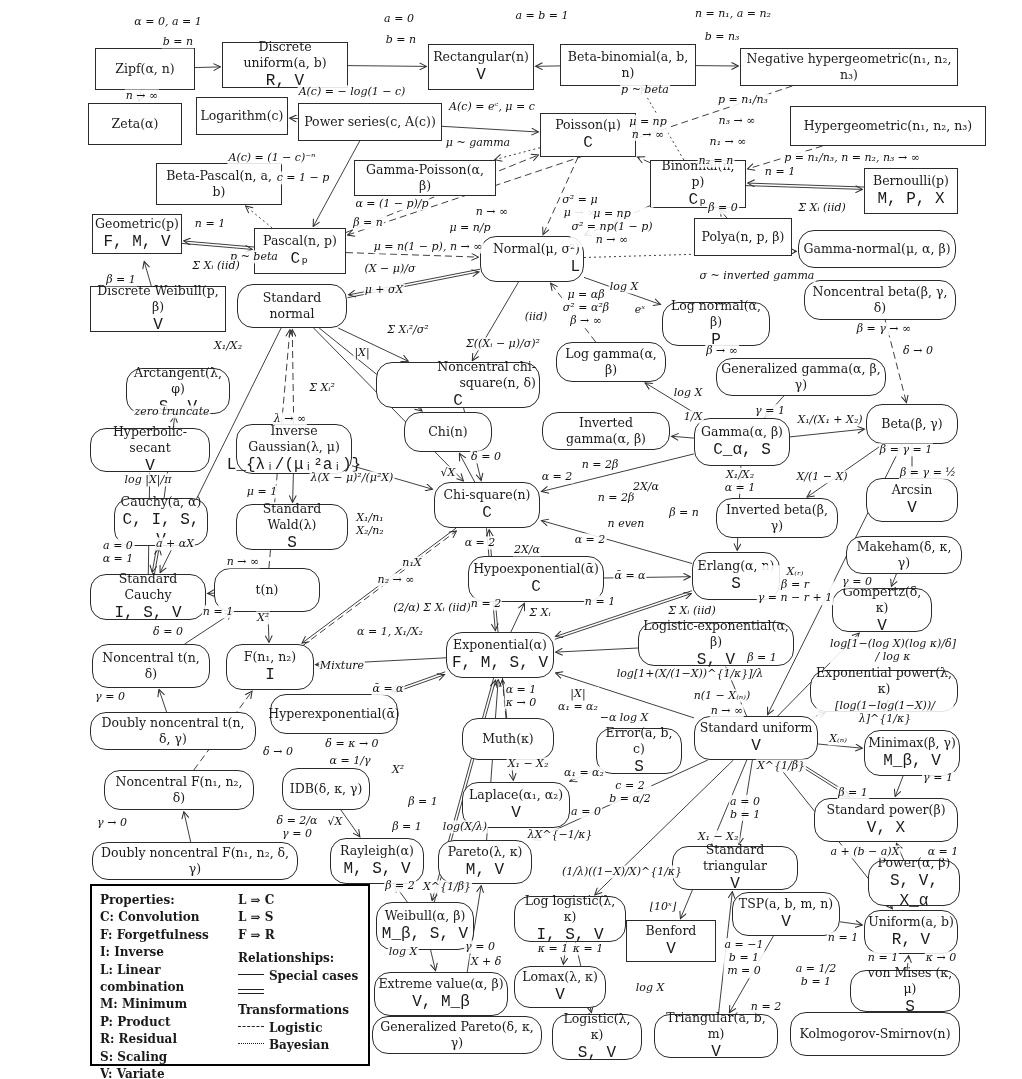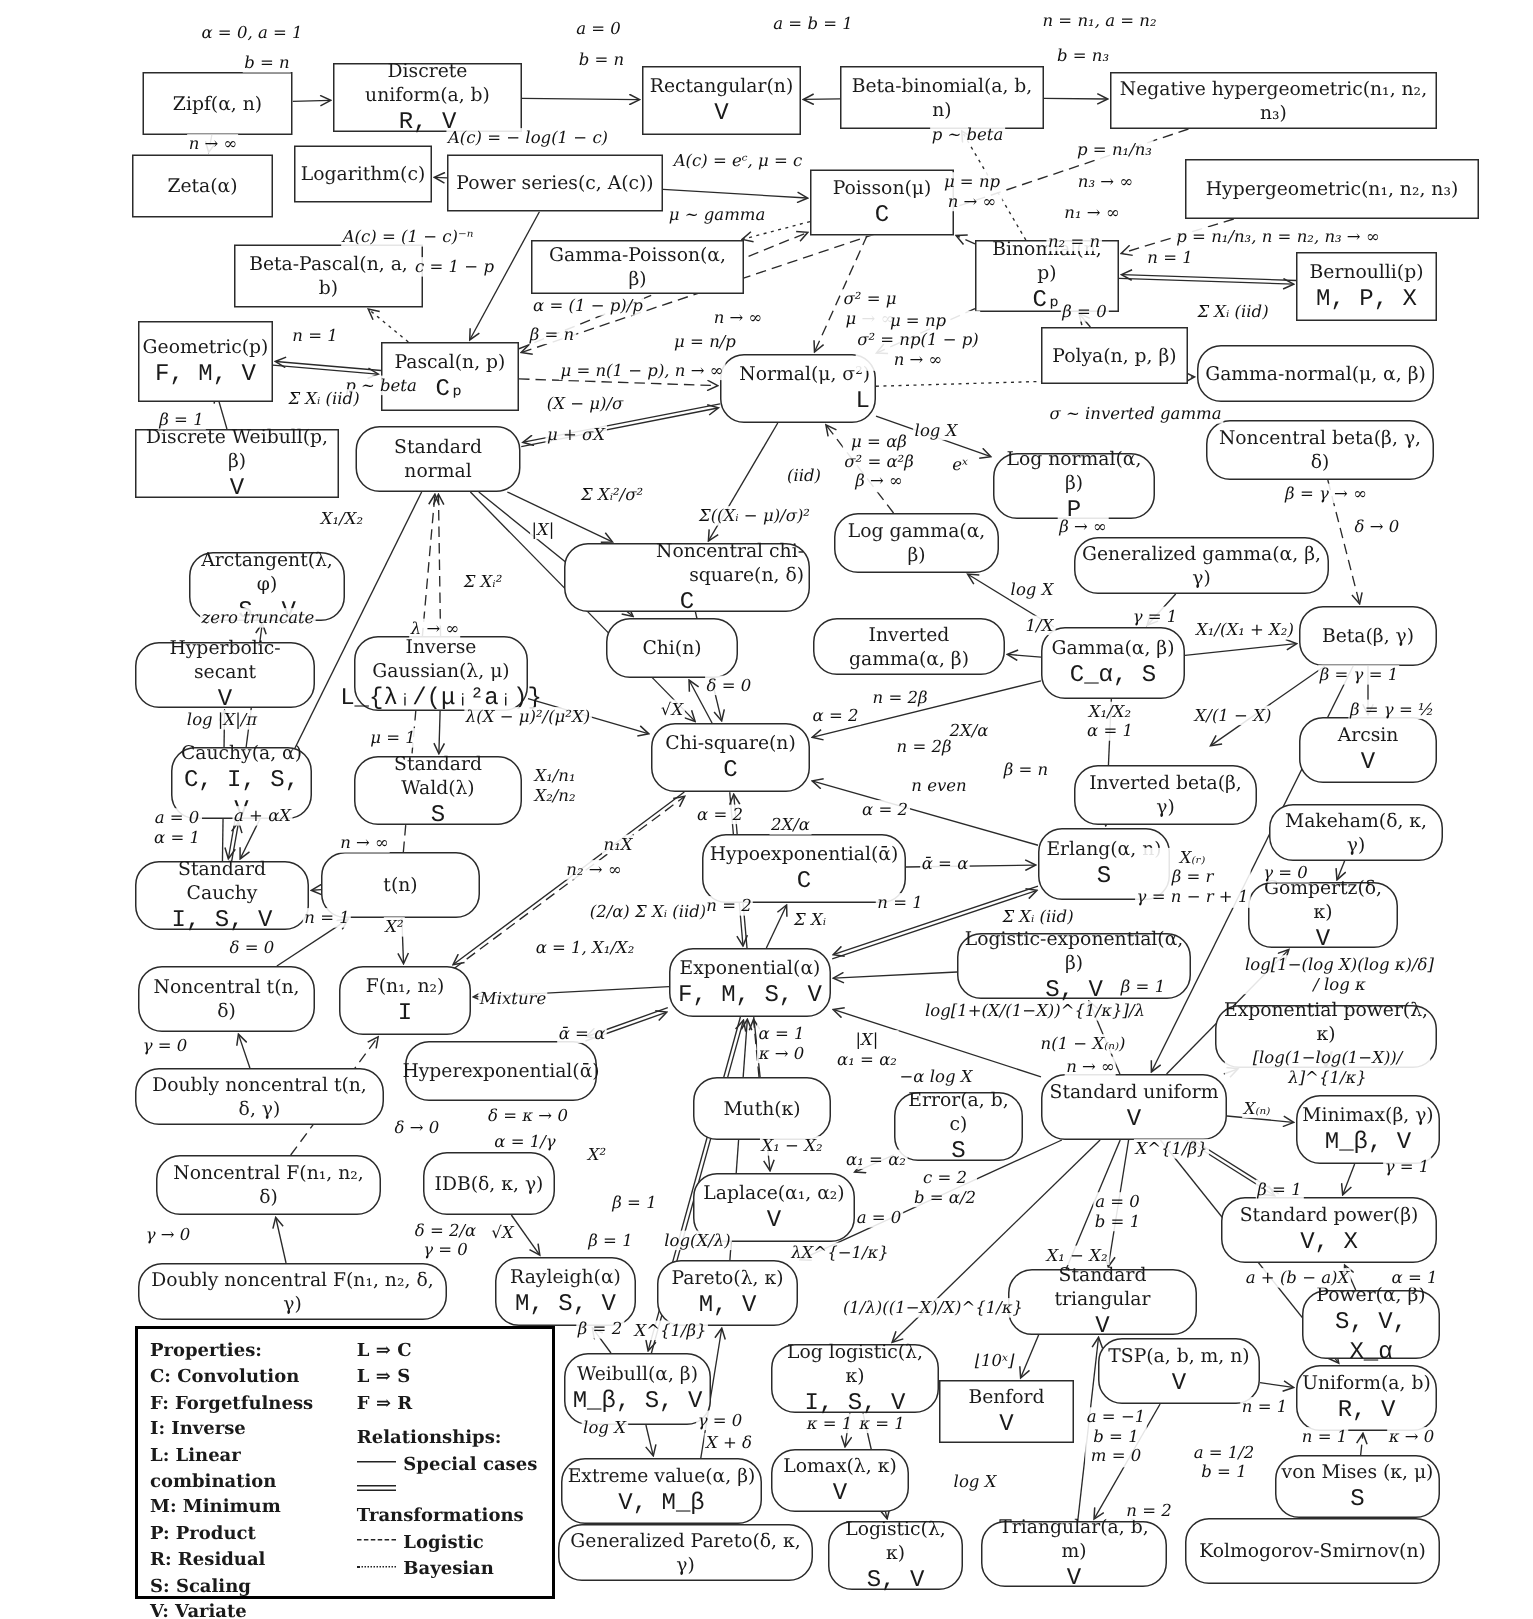--- a/index.html
+++ b/index.html
@@ -198,21 +198,21 @@
         <div>Gamma-Poisson(α, β)</div>
       </div>
       <div class="node rect" style="left: 650px; top: 160px; width: 96px; height: 48px;">
         <div>Binomial(n, p)</div>
         <div class="props">Cₚ</div>
       </div>
       <div class="node rect" style="left: 864px; top: 168px; width: 94px; height: 46px;">
         <div>Bernoulli(p)</div>
         <div class="props">M, P, X</div>
       </div>
-      <div class="node rect" style="left: 92px; top: 214px; width: 90px; height: 54px;">
+      <div class="node rect" style="left: 92px; top: 214px; width: 90px; height: 40px;">
         <div>Geometric(p)</div>
         <div class="props">F, M, V</div>
       </div>
       <div class="node rect" style="left: 254px; top: 228px; width: 92px; height: 46px;">
         <div>Pascal(n, p)</div>
         <div class="props">Cₚ</div>
       </div>
       <div class="node rect" style="left: 694px; top: 218px; width: 98px; height: 38px;">
         <div>Polya(n, p, β)</div>
       </div>
@@ -277,21 +277,21 @@
         <div class="props">C, I, S, V</div>
       </div>
       <div class="node round" style="left: 236px; top: 504px; width: 112px; height: 46px;">
         <div>Standard Wald(λ)</div>
         <div class="props">S</div>
       </div>
       <div class="node round" style="left: 434px; top: 482px; width: 106px; height: 46px;">
         <div>Chi-square(n)</div>
         <div class="props">C</div>
       </div>
-      <div class="node round" style="left: 716px; top: 510px; width: 122px; height: 40px;">
+      <div class="node round" style="left: 716px; top: 498px; width: 122px; height: 40px;">
         <div>Inverted beta(β, γ)</div>
       </div>
       <div class="node round" style="left: 866px; top: 478px; width: 92px; height: 44px;">
         <div>Arcsin</div>
         <div class="props">V</div>
       </div>
       <div class="node round" style="left: 846px; top: 536px; width: 116px; height: 38px;">
         <div>Makeham(δ, κ, γ)</div>
       </div>
       <div class="node round" style="left: 90px; top: 574px; width: 116px; height: 46px;">
@@ -407,21 +407,21 @@
         <div class="props">R, V</div>
       </div>
       <div class="node round" style="left: 374px; top: 972px; width: 134px; height: 44px;">
         <div>Extreme value(α, β)</div>
         <div class="props">V, M_β</div>
       </div>
       <div class="node round" style="left: 514px; top: 966px; width: 92px; height: 42px;">
         <div>Lomax(λ, κ)</div>
         <div class="props">V</div>
       </div>
-      <div class="node round" style="left: 850px; top: 970px; width: 110px; height: 42px;">
+      <div class="node round" style="left: 850px; top: 970px; width: 110px; height: 42px; padding-left: 13px;">
         <div>von Mises (κ, μ)</div>
         <div class="props">S</div>
       </div>
       <div class="node round" style="left: 372px; top: 1016px; width: 170px; height: 38px;">
         <div>Generalized Pareto(δ, κ, γ)</div>
       </div>
       <div class="node round" style="left: 552px; top: 1014px; width: 90px; height: 46px;">
         <div>Logistic(λ, κ)</div>
         <div class="props">S, V</div>
       </div>

